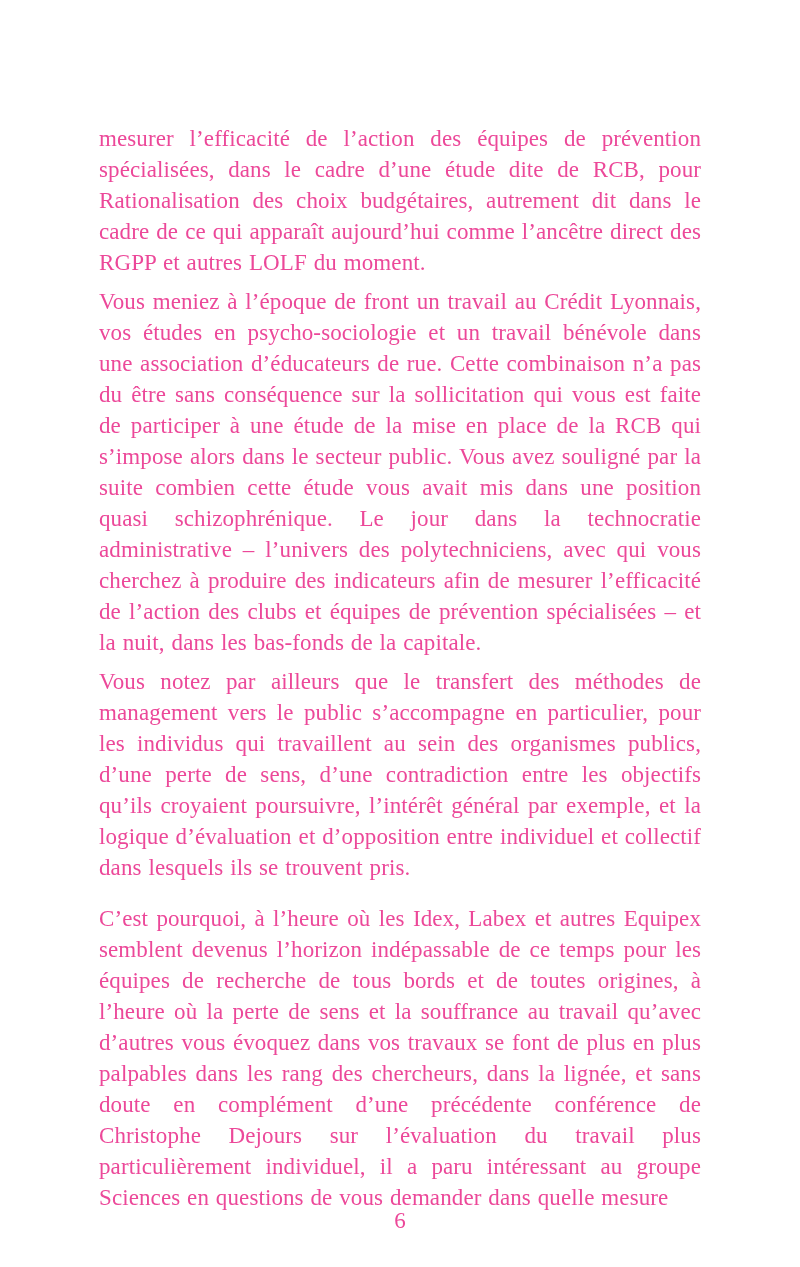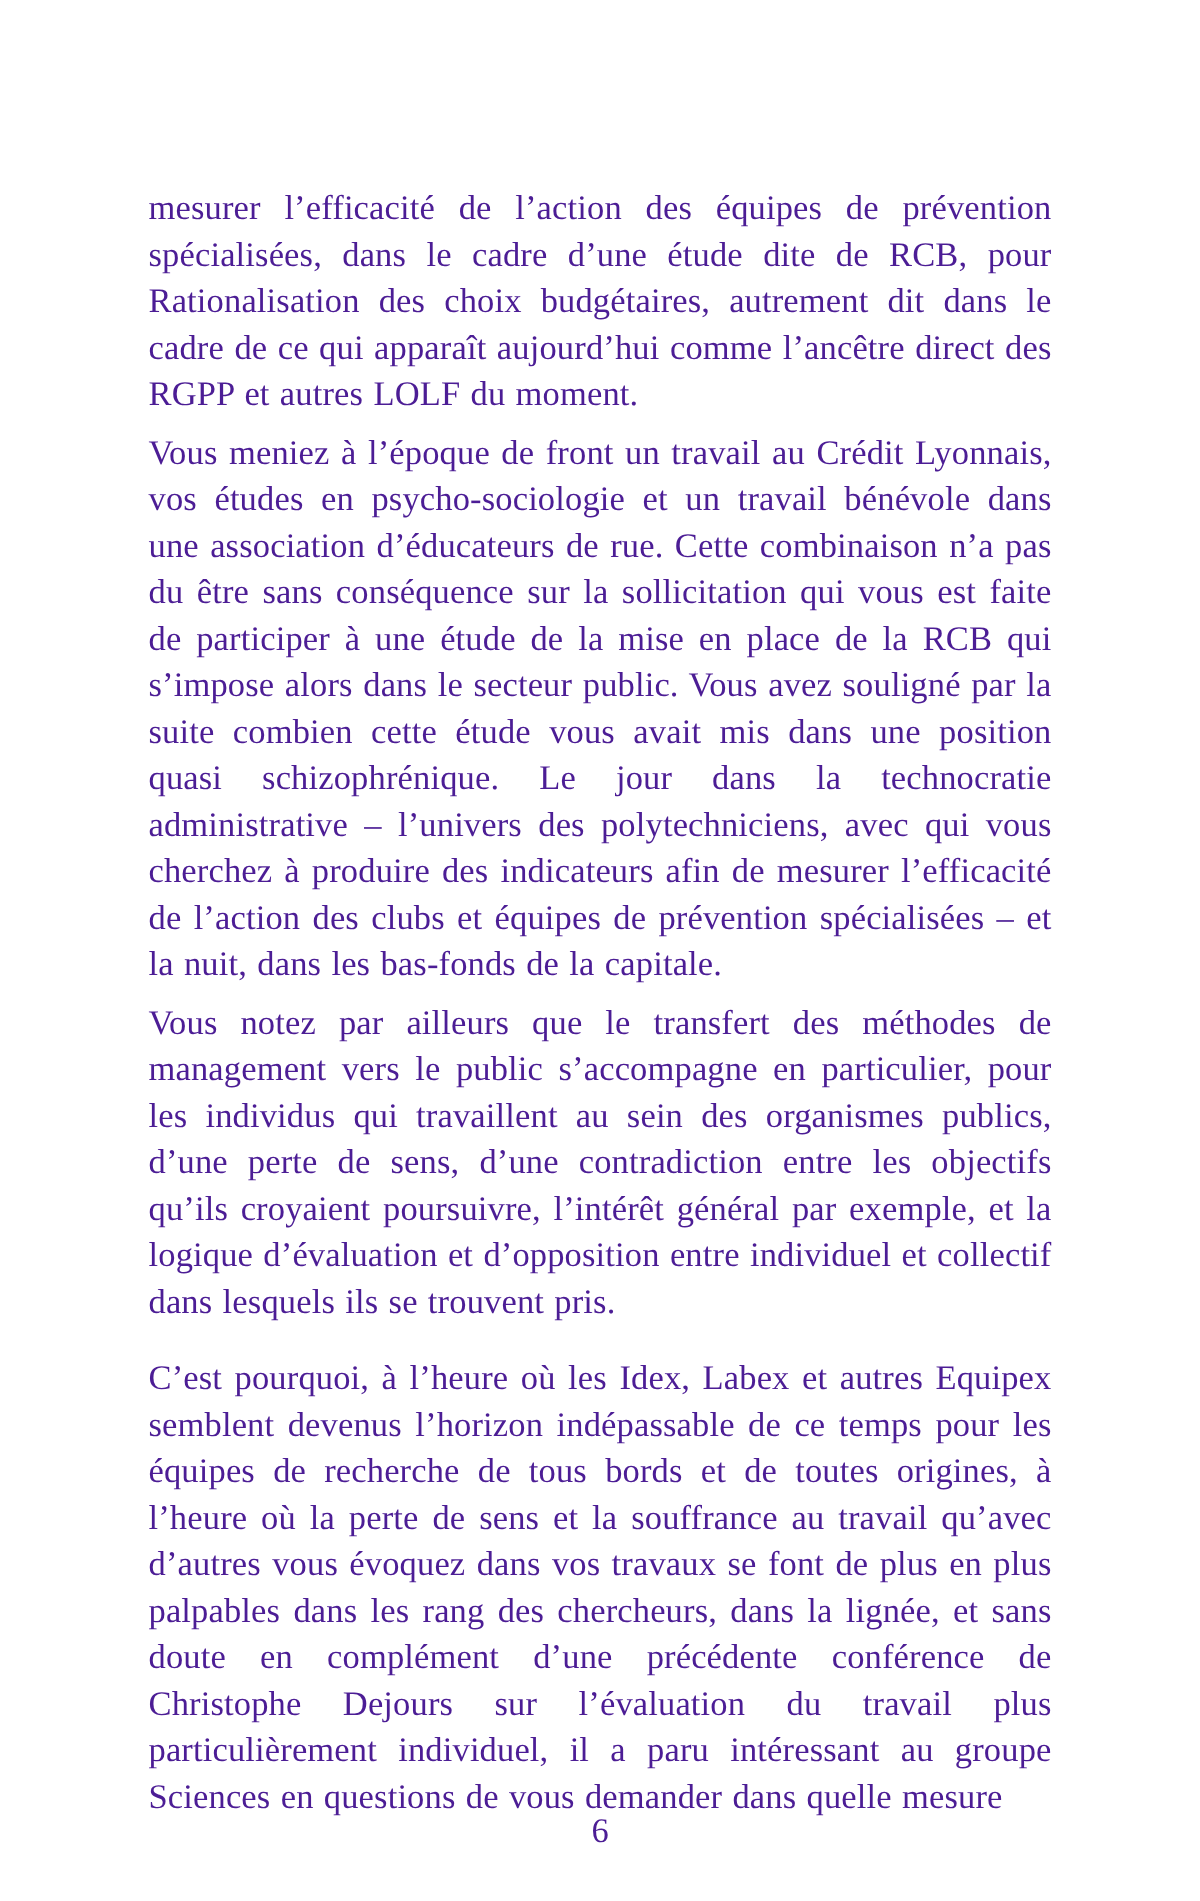--- a/index.html
+++ b/index.html
@@ -7,21 +7,21 @@
     padding: 0;
     background: #ffffff;
   }
   .page {
     position: relative;
     width: 800px;
     height: 1267px;
     background: #ffffff;
     overflow: hidden;
     font-family: "Liberation Serif", "DejaVu Serif", serif;
-    color: #4c1d95;
+    color: #ec4899;
   }
   .text-block {
     position: absolute;
     top: 123px;
     left: 99px;
     width: 602px;
   }
   .text-block p {
     margin: 0 0 8px 0;
     font-size: 23px;

